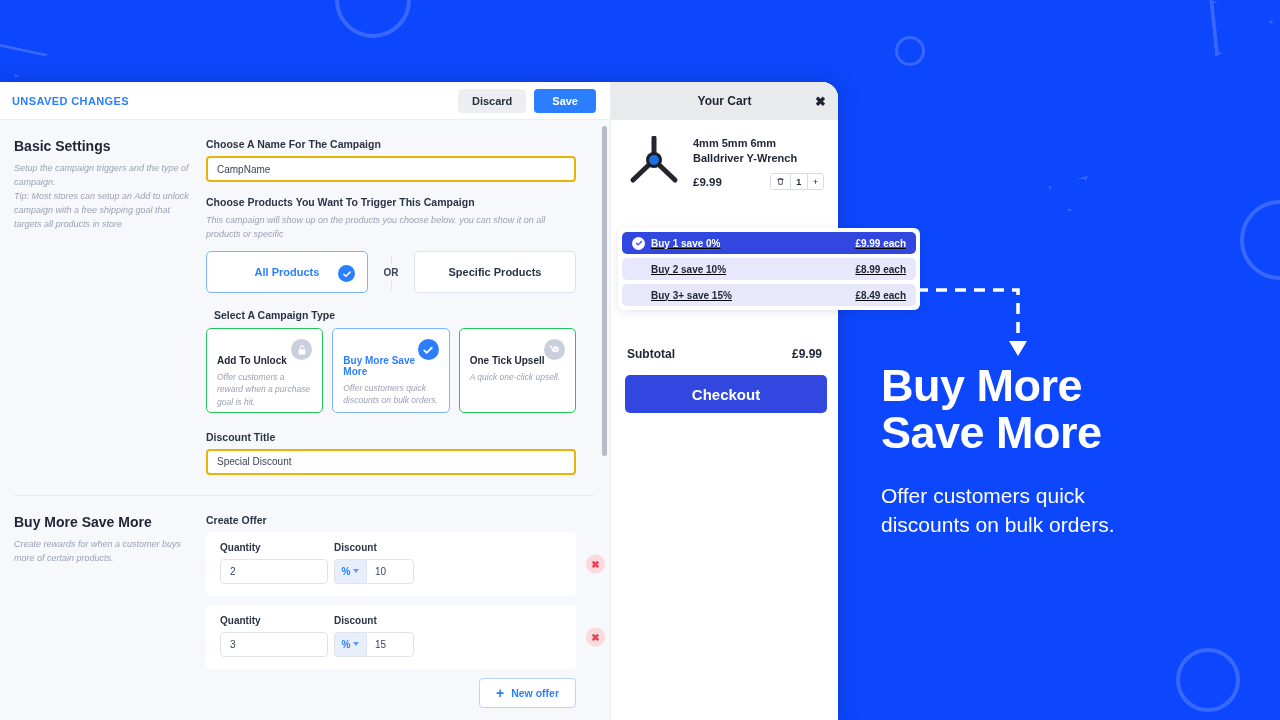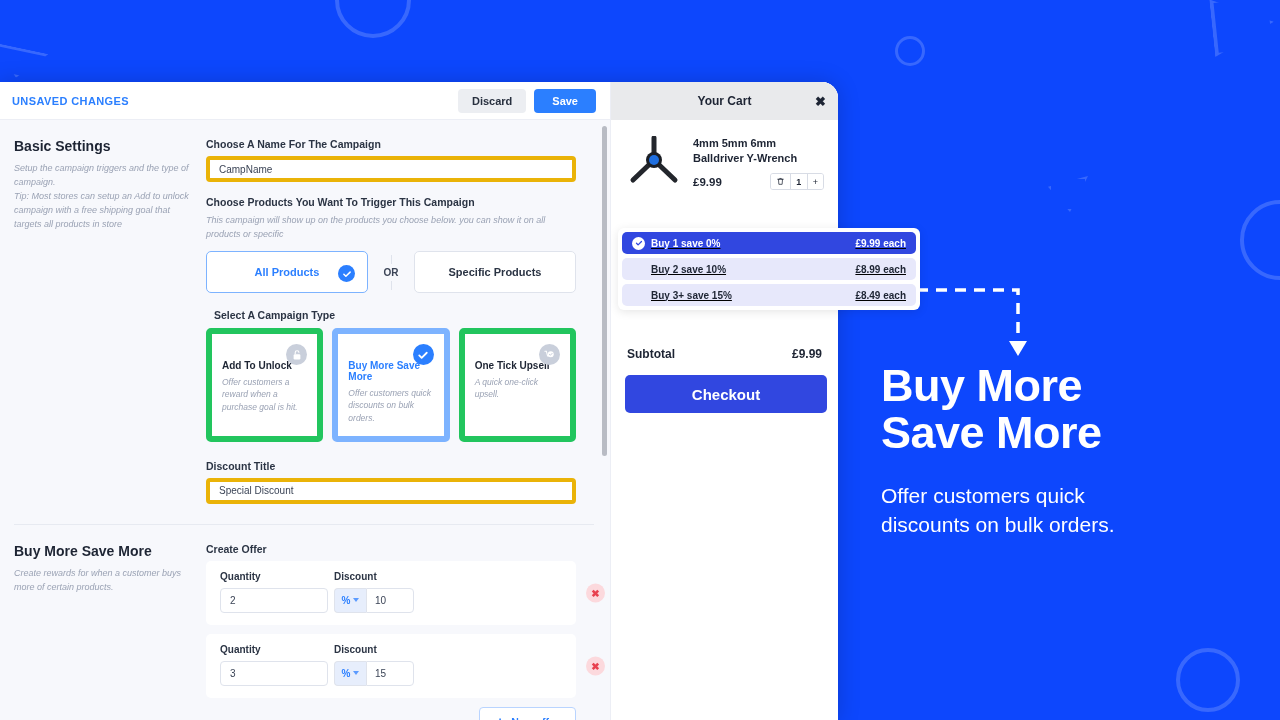--- a/index.html
+++ b/index.html
@@ -86,21 +86,21 @@
   .sec-right { flex: 1; padding-right: 18px; }
 
   .field-label {
     font-size: 10.5px; font-weight: 700; color: #2b3444; margin-bottom: 6px;
   }
   .field-sub {
     font-size: 9px; color: #9aa2b4; font-style: italic; line-height: 1.5;
     margin-bottom: 10px;
   }
   .text-input {
-    width: 100%; height: 26px; border: 4px solid #eab308; border-radius: 4px;
+    width: 100%; height: 26px; border: 2px solid #eab308; border-radius: 4px;
     background: #fff; font-size: 10px; color: #3b4456; padding: 0 9px;
     font-family: inherit;
   }
 
   .product-choice { display: flex; align-items: center; gap: 0; margin-top: 4px; }
   .choice-card {
     flex: 1; height: 42px; border: 1px solid #dfe3ec; border-radius: 5px;
     background: #fff; display: flex; align-items: center; justify-content: center;
     position: relative; cursor: pointer;
     font-size: 11px; font-weight: 700; color: #2b3444;
@@ -120,22 +120,22 @@
   .check-badge {
     width: 17px; height: 17px; border-radius: 50%; background: #2b7fff;
     display: flex; align-items: center; justify-content: center; flex: none;
   }
   .check-badge svg { width: 10px; height: 10px; }
   .choice-card .check-badge { position: absolute; right: 12px; top: 13px; }
 
   .type-label { font-size: 10.5px; font-weight: 700; color: #2b3444; margin: 16px 8px 7px; }
   .type-cards { display: flex; gap: 9px; }
   .type-card {
-    flex: 1; border: 6px solid #22c55e; border-radius: 5px; background: #fff;
-    padding: 26px 10px 12px; position: relative; cursor: pointer; min-height: 84px;
+    flex: 1; border: 1px solid #22c55e; border-radius: 5px; background: #fff;
+    padding: 26px 10px 4px; position: relative; cursor: pointer; min-height: 84px;
   }
   .type-card.selected { border-color: #7db3ff; }
   .type-name { font-size: 10px; font-weight: 700; color: #1d2433; margin-bottom: 5px; }
   .type-card.selected .type-name { color: #2b7fff; }
   .type-desc { font-size: 8.5px; line-height: 1.45; color: #9aa2b4; font-style: italic; }
   .type-icon {
     position: absolute; right: 10px; top: 10px;
     width: 21px; height: 21px; border-radius: 50%;
     background: #c9cfdb; display: flex; align-items: center; justify-content: center;
   }

